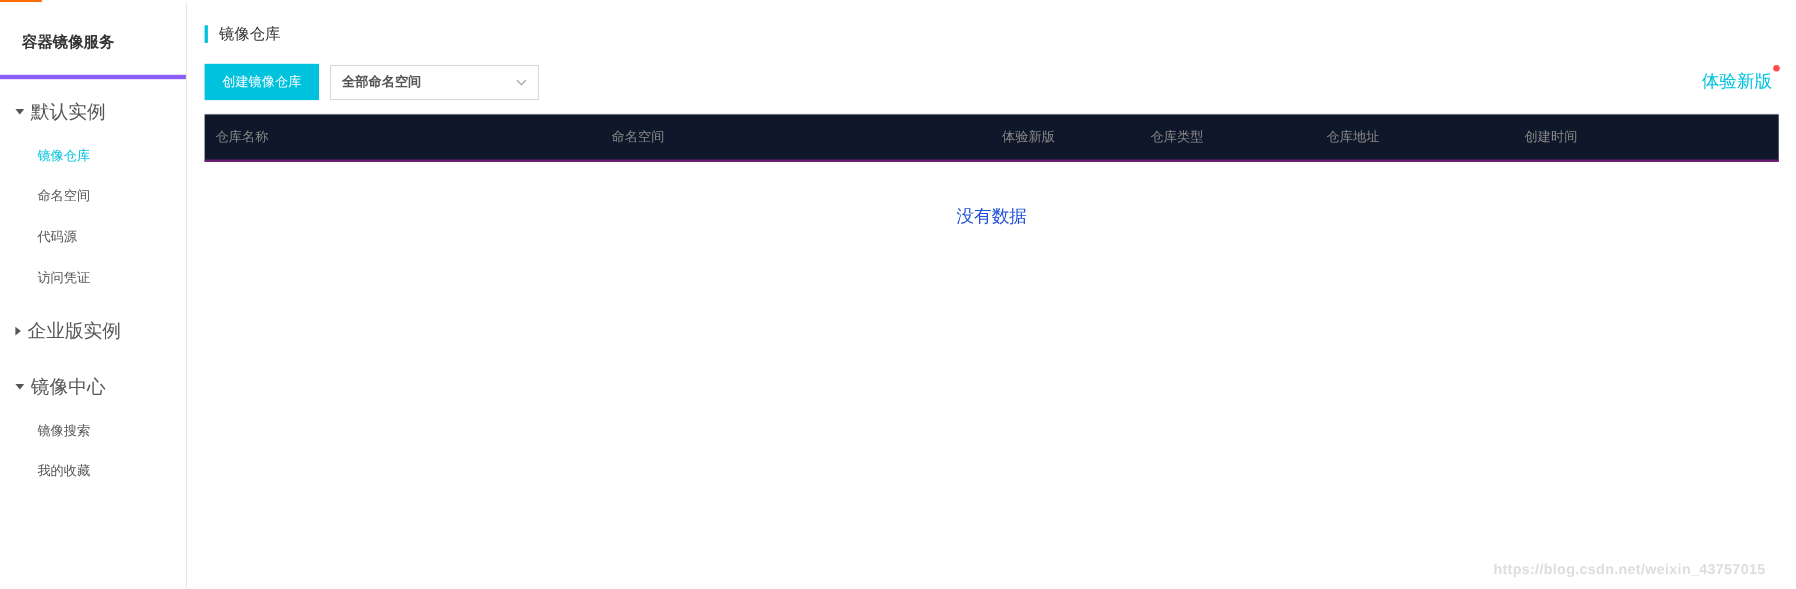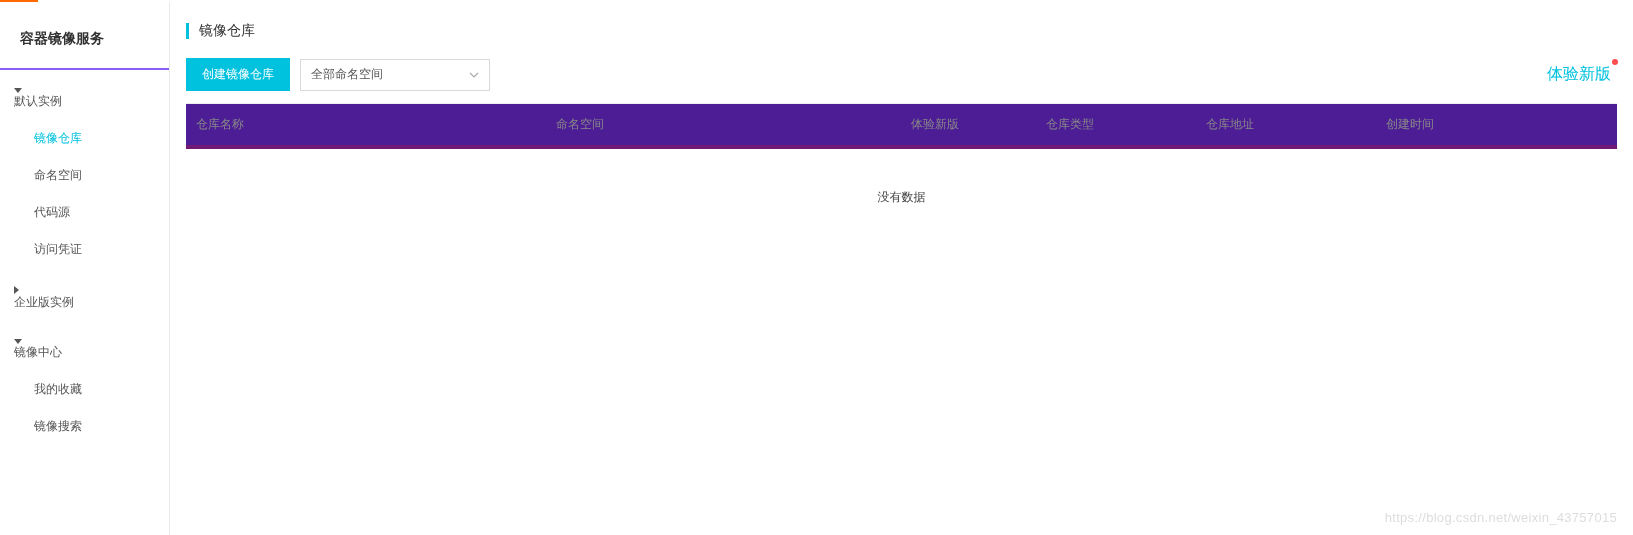--- a/index.html
+++ b/index.html
@@ -22,30 +22,30 @@
       width: 170px;
       border-right: 1px solid #e8e8e8;
       background: #fff;
       padding-top: 20px;
     }
     .sidebar-title {
       font-size: 14px;
       font-weight: bold;
       color: #333;
       padding: 8px 20px 20px 20px;
-      border-bottom: 2px solid #8b5cf6;
+      border-bottom: 4px solid #8b5cf6;
     }
     .nav-group { margin-top: 8px; }
     .nav-header {
       padding: 10px 14px;
-      font-size: 12px;
+      font-size: 17px;
       color: #555;
       display: flex;
-      cursor: pointer;
-      flex-direction: column;
+      align-items: center;
+      cursor: pointer;
     }
     .nav-header .caret {
       width: 0; height: 0;
       margin-right: 6px;
     }
     .caret-down { border-left: 4px solid transparent; border-right: 4px solid transparent; border-top: 5px solid #555; }
     .caret-right { border-top: 4px solid transparent; border-bottom: 4px solid transparent; border-left: 5px solid #555; }
     .nav-item {
       padding: 10px 14px 10px 34px;
       font-size: 12px;
@@ -89,20 +89,21 @@
     .select-box {
       position: relative;
       width: 190px;
       border: 1px solid #d9d9d9;
       height: 32px;
       display: flex; align-items: center;
       padding: 0 28px 0 10px;
       font-size: 12px; color: #555;
       background: #fff;
       cursor: pointer;
+      font-weight: bold;
     }
     .select-caret {
       position: absolute; right: 10px; top: 50%; transform: translateY(-50%);
       color: #aaa;
     }
     .spacer { flex: 1; }
     .new-version-link {
       position: relative;
       color: #00c1de; font-size: 16px;
       padding: 4px 6px;
@@ -111,46 +112,47 @@
     .red-dot {
       position: absolute; top: -1px; right: -1px;
       width: 6px; height: 6px; border-radius: 50%; background: #ff4d4f;
     }
     .table {
       margin: 0 16px;
       border-top: 1px solid #eee;
     }
     .thead {
       display: flex;
-      background: #4c1d95;
-      border-bottom: 4px solid #701a75;
+      background: #0f172a;
+      border-bottom: 2px solid #701a75;
     }
     .th {
       padding: 12px 10px;
       font-size: 12px;
       color: #888;
       text-align: left;
     }
     .col-name { flex: 0 0 360px; }
     .col-ns { flex: 0 0 355px; }
     .col-status { flex: 0 0 135px; }
     .col-type { flex: 0 0 160px; }
     .col-addr { flex: 0 0 180px; }
     .col-time { flex: 1; }
     .empty {
       text-align: center;
-      color: #404040;
-      font-size: 12px;
+      color: #1d4ed8;
+      font-size: 16px;
       padding: 40px 0;
     }
     .watermark {
       position: absolute;
-      right: 16px; bottom: 10px;
+      right: 28px; bottom: 10px;
       color: #ddd; font-size: 13px;
       letter-spacing: 0.3px;
+      font-weight: bold;
     }
     svg { display: block; }
   </style>
 </head>
 <body>
 
 <div class="top-bar"></div>
 <div class="layout">
 
   <aside class="sidebar">
@@ -181,24 +183,24 @@
         <span>企业版实例</span>
       </div>
     </div>
 
     <div class="nav-group">
       <div class="nav-header">
         <span class="caret caret-down"></span>
         <span>镜像中心</span>
       </div>
       <div class="nav-item">
+        <span>镜像搜索</span>
+      </div>
+      <div class="nav-item">
         <span>我的收藏</span>
-      </div>
-      <div class="nav-item">
-        <span>镜像搜索</span>
       </div>
     </div>
   </aside>
 
   <main class="main">
     <div class="page-header">
       <div class="title-bar"></div>
       <div class="page-title">镜像仓库</div>
     </div>
 

